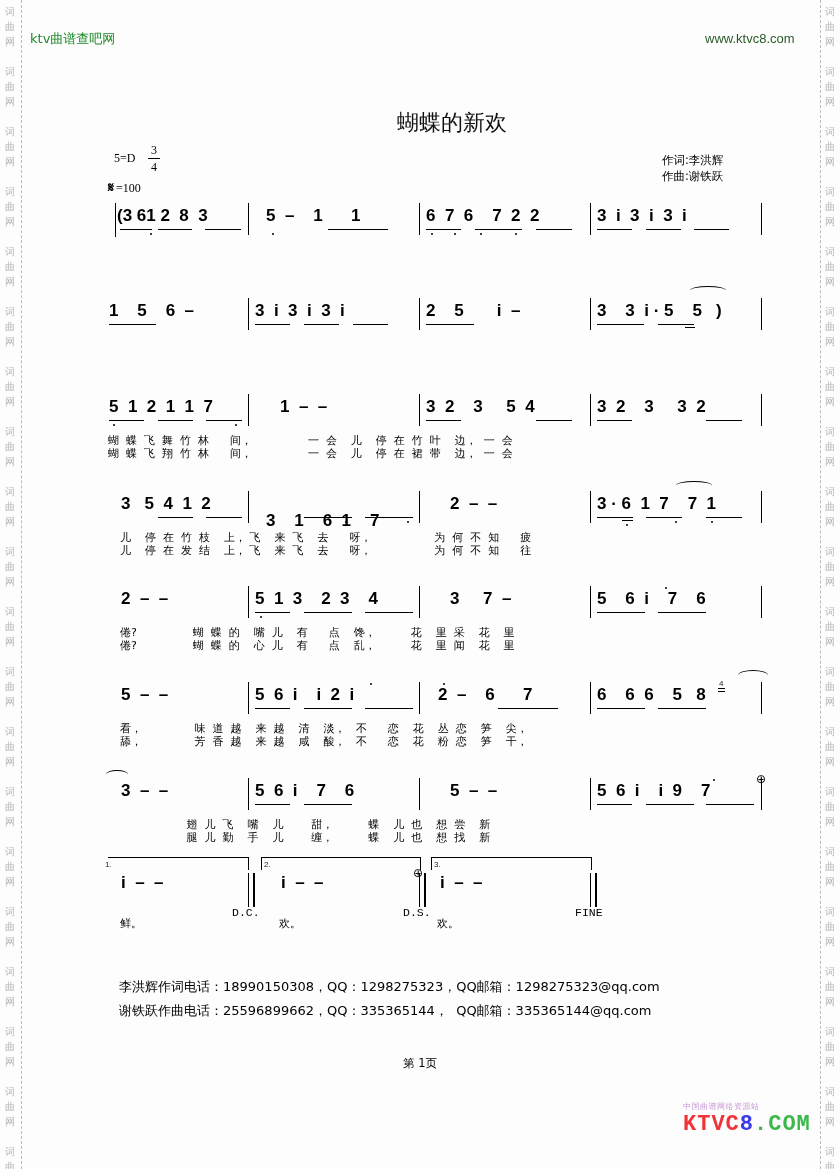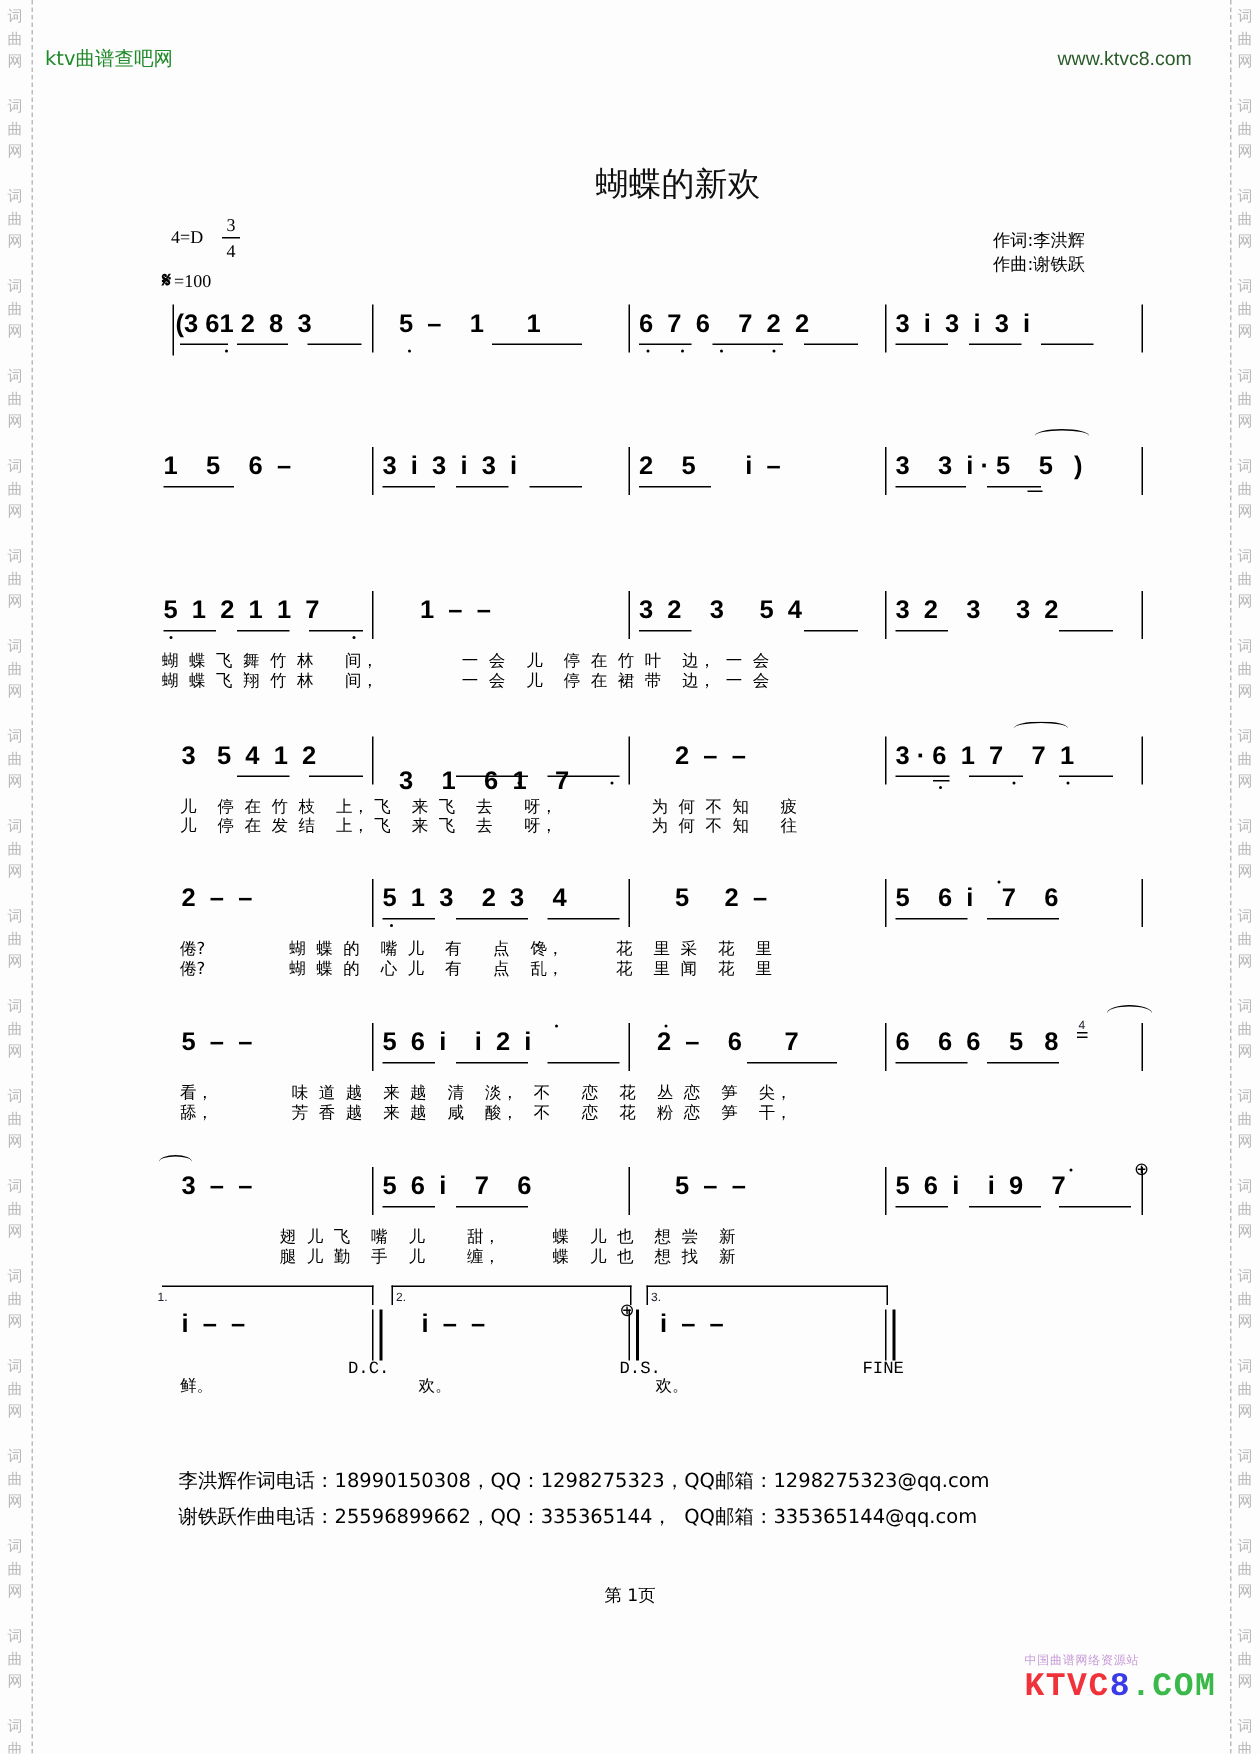--- a/index.html
+++ b/index.html
@@ -168,21 +168,21 @@
     <div class="wm" style="top: 1114px;">网</div>
     <div class="wm" style="top: 1144px;">词</div>
     <div class="wm" style="top: 1159px;">曲</div>
   </div>
 
 <div class="site-left">ktv曲谱查吧网</div>
 <div class="site-right">www.ktvc8.com</div>
 
 <div class="title">蝴蝶的新欢</div>
 
-<div class="key">4=D</div>
+<div class="key">5=D</div>
 <div class="ts">
   <span>3</span>
   <span class="line"></span>
   <span>4</span>
 </div>
 <div class="tempo">
   <span class="segno">𝄋</span><span>=100</span>
 </div>
 <div class="credits">
   <div>作词:李洪辉</div>
@@ -288,21 +288,21 @@
 
 <div class="row" style="top:586px;">
   <div class="notes" style="left:121px;top:3px;">2  –  –</div>
   <div class="bar" style="left:248px;top:0;"></div>
   <div class="notes" style="left:255px;top:3px;">5  1  3    2  3    4</div>
   <div class="ul" style="left:255px;top:26px;width:35px;"></div>
   <div class="ul" style="left:304px;top:26px;width:48px;"></div>
   <div class="ul" style="left:365px;top:26px;width:48px;"></div>
   <div class="dotb" style="left:260px;top:30px;"></div>
   <div class="bar" style="left:419px;top:0;"></div>
-  <div class="notes" style="left:450px;top:3px;">5     2  –</div>
+  <div class="notes" style="left:450px;top:3px;">3     7  –</div>
   <div class="bar" style="left:590px;top:0;"></div>
   <div class="notes" style="left:597px;top:3px;">5    6  i    7    6</div>
   <div class="ul" style="left:597px;top:26px;width:48px;"></div>
   <div class="ul" style="left:658px;top:26px;width:48px;"></div>
   <div class="dott" style="left:665px;top:1px;"></div>
   <div class="bar" style="left:761px;top:0;"></div>
   <div class="lyr" style="left:120px;top:40px;">倦?                蝴  蝶  的    嘴  儿    有      点    馋，          花    里  采    花    里</div>
   <div class="lyr" style="left:120px;top:53px;">倦?                蝴  蝶  的    心  儿    有      点    乱，          花    里  闻    花    里</div>
 </div>
 
@@ -358,21 +358,21 @@
   <div class="notes" style="left:121px;top:16px;">i  –  –</div>
   <div class="dbl" style="left:248px;top:16px;"></div>
   <div class="mark" style="left:232px;top:49px;">D.C.</div>
   <div class="lyr" style="left:120px;top:60px;">鲜。</div>
 
   <div class="volta l r" style="left:261px;top:0;width:158px;"></div>
   <div class="vnum" style="left:264px;top:3px;">2.</div>
   <div class="notes" style="left:281px;top:16px;">i  –  –</div>
   <div class="coda" style="left:413px;top:9px;">⊕</div>
   <div class="dbl" style="left:419px;top:16px;"></div>
-  <div class="mark" style="left:413px;top:49px;">D.S.</div>
+  <div class="mark" style="left:403px;top:49px;">D.S.</div>
   <div class="lyr" style="left:279px;top:60px;">欢。</div>
 
   <div class="volta l r" style="left:431px;top:0;width:159px;"></div>
   <div class="vnum" style="left:434px;top:3px;">3.</div>
   <div class="notes" style="left:440px;top:16px;">i  –  –</div>
   <div class="dbl" style="left:590px;top:16px;"></div>
   <div class="mark" style="left:575px;top:49px;">FINE</div>
   <div class="lyr" style="left:437px;top:60px;">欢。</div>
 </div>
 

